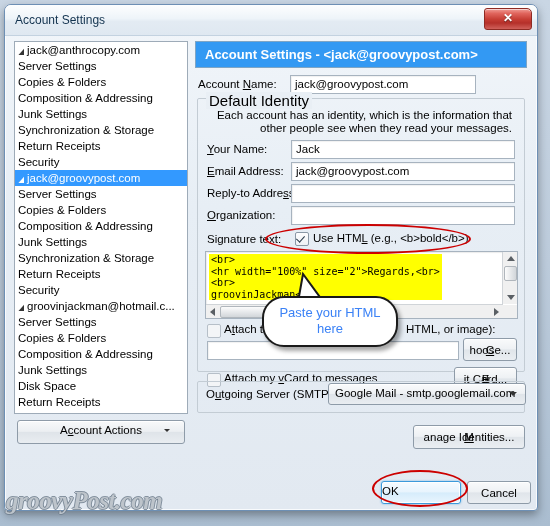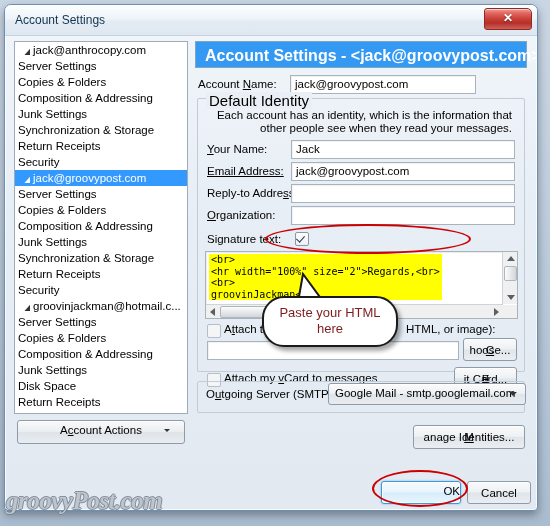--- a/index.html
+++ b/index.html
@@ -87,21 +87,21 @@
     overflow: hidden;
   }
   .tree-item {
     height: 16px;
     line-height: 16px;
     font-size: 11.5px;
     white-space: nowrap;
     padding-left: 3px;
     cursor: pointer;
   }
-  .tree-item.account { padding-left: 9px; }
+  .tree-item.account { padding-left: 3px; }
   .tree-item.child { }
   .tree-item.selected {
     background: #3399ff;
     color: #ffffff;
   }
   .twisty {
     display: inline-block;
     width: 9px;
     font-size: 8px;
     color: #333;
@@ -146,21 +146,21 @@
     position: absolute;
     left: 0; top: 0;
     width: 330px; height: 25px;
     background: #3399f3;
     border: 1px solid #7fa5c4;
   }
   #panel-header .ttl {
     position: absolute;
     left: 9px; top: 5px;
     color: #ffffff;
-    font-size: 16px;
+    font-size: 13px;
     font-weight: bold;
     white-space: nowrap;
   }
 
   .row-label {
     position: absolute;
     font-size: 11.5px;
     white-space: nowrap;
   }
   .field {
@@ -369,21 +369,21 @@
   
   #ok-button {
     position: absolute;
     left: 376px; top: 476px;
     width: 78px; height: 21px;
     border: 1px solid #3c9adb;
     border-radius: 3px;
     background: linear-gradient(180deg,#f6fbff 0%, #e8f4fd 47%, #d6ecfb 52%, #e9f5fe 100%);
     box-shadow: inset 0 0 0 1px rgba(255,255,255,0.9), 0 0 2px rgba(60,154,219,0.7);
     cursor: pointer;
-    text-align: right;
+    text-align: left;
     font-size: 11.5px;
   }
   #ok-button span {
     position: absolute; left: 0; right: 0; top: 3px;
   }
   #cancel-button {
     position: absolute;
     left: 462px; top: 476px;
     width: 62px; height: 21px;
   }
@@ -406,21 +406,21 @@
     border-radius: 22px;
     box-shadow: 3px 4px 4px rgba(0,0,0,0.35);
     z-index: 40;
   }
   #callout .ct {
     position: absolute;
     left: 0; right: 0; top: 7px;
     text-align: center;
     font-size: 13px;
     line-height: 16px;
-    color: #7f1d1d;
+    color: #3b82f6;
   }
   #callout-tail {
     position: absolute;
     left: 292px; top: 270px;
     width: 36px; height: 36px;
     z-index: 39;
   }
 
   
   #watermark {
@@ -503,37 +503,38 @@
 
       <div id="identity-group">
         <div id="identity-legend">Default Identity</div>
         <div id="identity-desc">Each account has an identity, which is the information that other people see when they read your messages.</div>
 
         <div class="row-label" style="left:9px; top:44px;"><span class="akey">Y</span><span>our Name:</span></div>
         <div class="field" style="left:93px; top:41px; width:222px;">
           <div class="val">Jack</div>
         </div>
 
-        <div class="row-label" style="left:9px; top:66px;text-decoration:underline;"><span class="akey">E</span><span>mail Address:</span></div>
+        <div class="row-label" style="left:9px; top:66px;"><span class="akey">E</span><span>mail Address:</span></div>
         <div class="field" style="left:93px; top:63px; width:222px;">
           <div class="val">jack@groovypost.com</div>
         </div>
 
         <div class="row-label" style="left:9px; top:88px;"><span>Reply-to Addre</span><span class="akey">s</span><span>s:</span></div>
         <div class="field" style="left:93px; top:85px; width:222px;">
           <div class="val"></div>
         </div>
 
         <div class="row-label" style="left:9px; top:110px;"><span class="akey">O</span><span>rganization:</span></div>
         <div class="field" style="left:93px; top:107px; width:222px;">
           <div class="val"></div>
         </div>
 
         <div class="row-label" style="left:9px; top:134px;">Signature text:</div>
         <div class="cbox checked" style="left:97px; top:133px;"></div>
+        <div class="row-label" style="left:115px; top:133px;"><span>Use HTM</span><span class="akey">L</span><span> (e.g., &lt;b&gt;bold&lt;/b&gt;)</span></div>
 
         <div style="position:absolute; left:0; top:152px; width:326px; height:68px;">
           <div id="sig-box">
             <div id="sig-text">&lt;br&gt;
 &lt;hr width="100%" size="2"&gt;Regards,&lt;br&gt;
 &lt;br&gt;
 groovinJackman&lt;br&gt;</div>
             <div id="sig-vscroll">
               <div class="sb-arrow sb-up"></div>
               <div id="sig-vthumb"></div>

